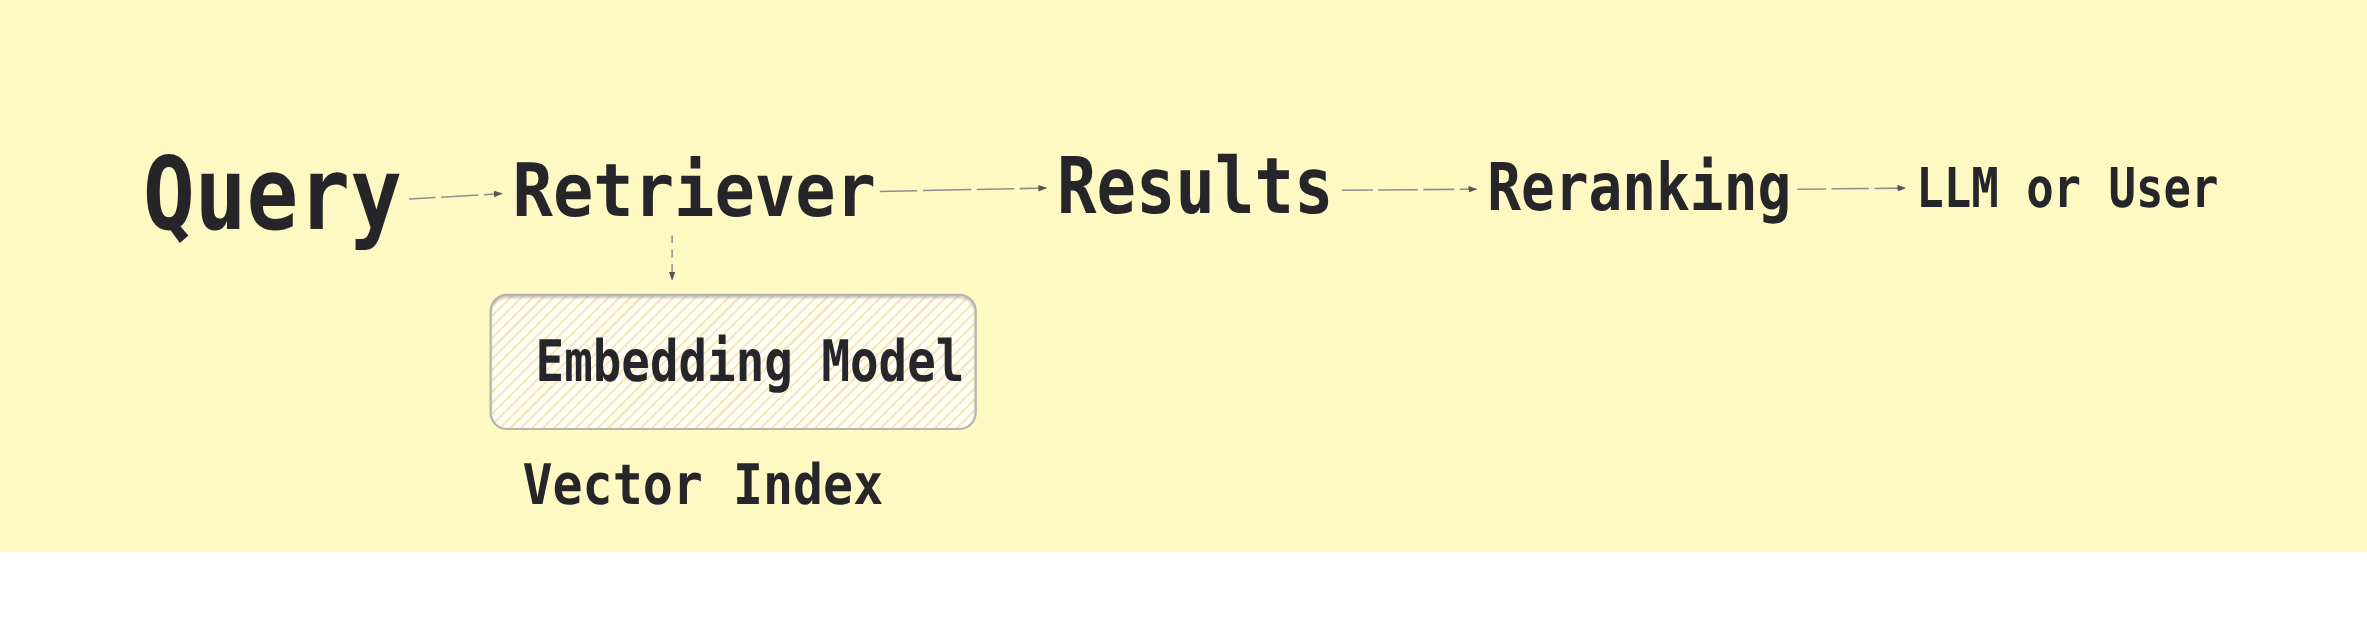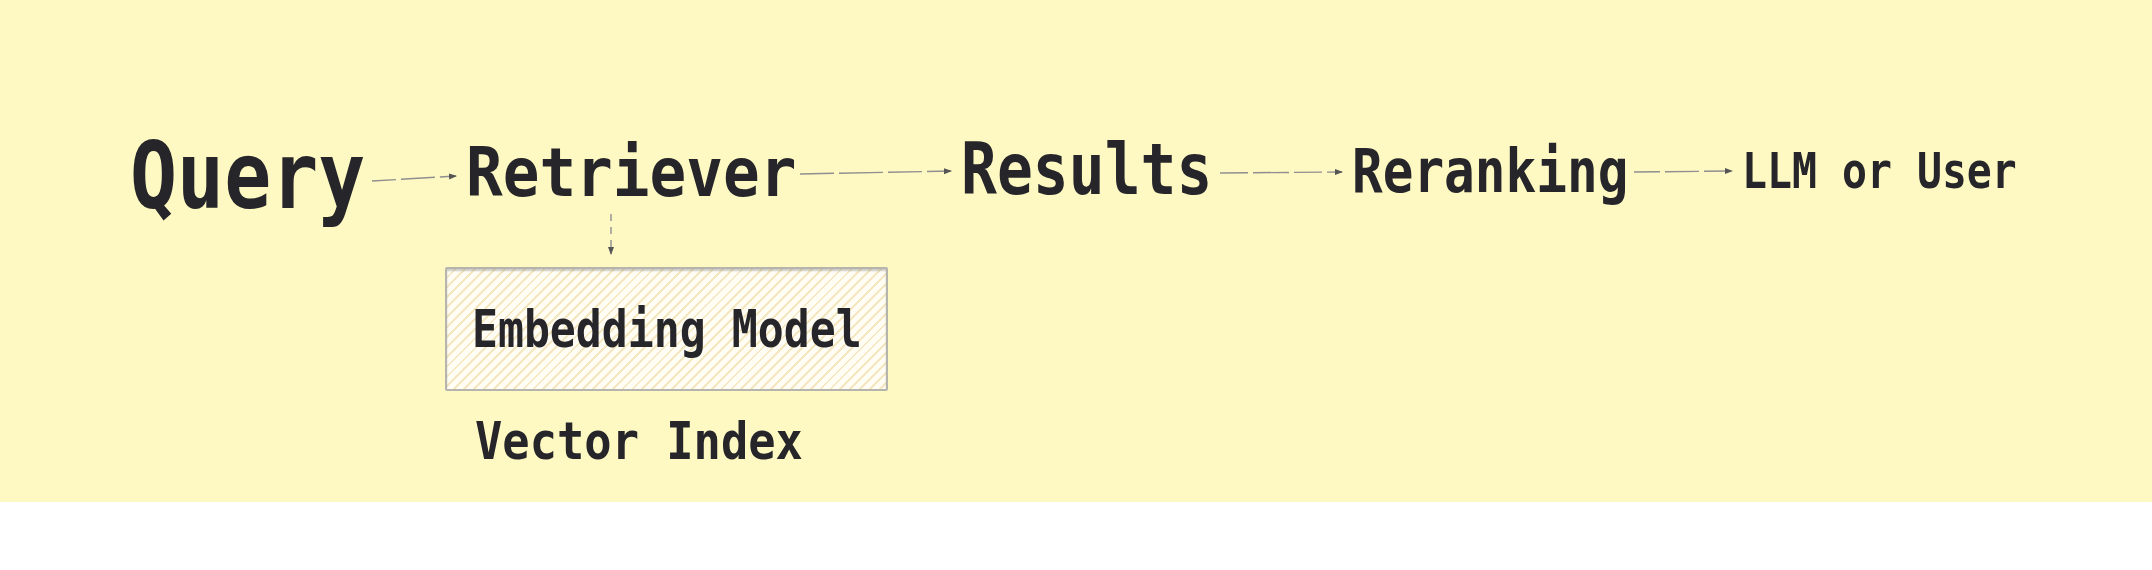--- a/index.html
+++ b/index.html
@@ -39,32 +39,31 @@
   .node-vector    { left: 475px;  top: 416px; font-size: 51px; transform: scaleX(0.89); }
 
   .embedding-box {
     position: absolute;
     left: 445px;
     top: 267px;
     width: 443px;
     height: 124px;
     box-sizing: border-box;
     border: 2px solid #b5b5ad;
-    border-radius: 2px;
+    border-radius: 16px;
     background: repeating-linear-gradient(
       135deg,
       #fffdf4 0px,
       #fffdf4 5px,
       #f5e8c0 5px,
       #f5e8c0 7px
     );
     box-shadow: inset 0 2px 2px rgba(110,110,110,0.35);
     display: flex;
     align-items: center;
-    justify-content: center;
   }
   .embedding-label {
     font-size: 52px;
     font-weight: 700;
     line-height: 1;
     white-space: nowrap;
     transform: scaleX(0.83);
     transform-origin: 50% 50%;
     color: #26262a;
   }

